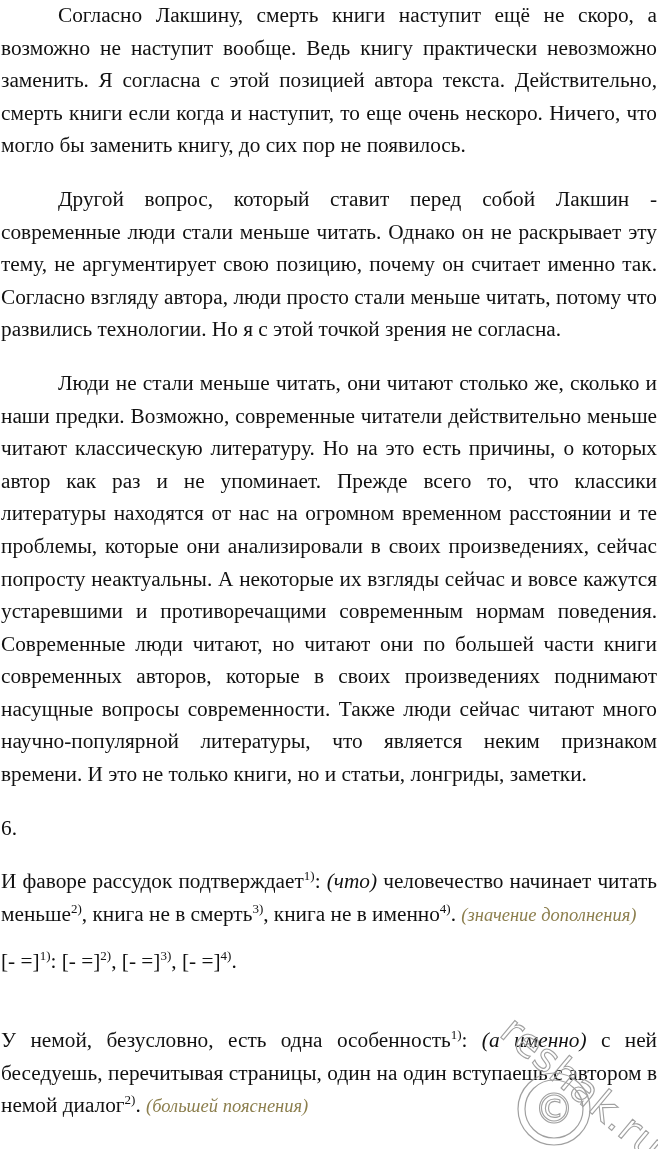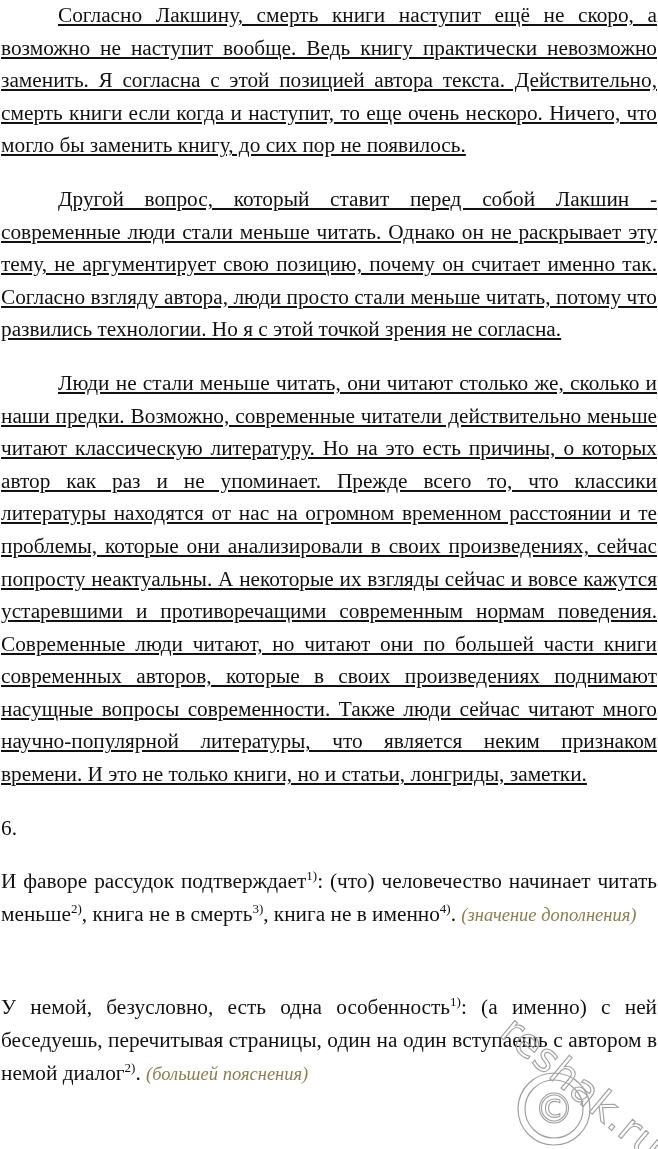--- a/index.html
+++ b/index.html
@@ -23,37 +23,37 @@
     }
     .para {
       font-size: 21.3px;
       line-height: 32.6px;
       text-align: justify;
       margin: 0;
       word-spacing: 0px;
     }
     .indent {
       text-indent: 57px;
-      text-decoration: underline;
     }
     .essay-p1 { margin-top: -1px; }
     .gap { height: 21px; }
     .gap-sm { height: 14px; }
     .gap-lg { height: 46px; }
     .num-label {
       font-size: 21.3px;
       line-height: 32.6px;
       margin: 0;
     }
     sup {
       font-size: 13px;
       line-height: 0;
       vertical-align: 0.62em;
     }
     .ital {
+      font-style: italic;
     }
     .note {
       font-style: italic;
       color: #8c7f4e;
       font-size: 18.5px;
     }
     .scheme {
       font-size: 21.3px;
       line-height: 32.6px;
       margin: 0;
@@ -79,20 +79,21 @@
   <p class="para indent">Люди не стали меньше читать, они читают столько же, сколько и наши предки. Возможно, современные читатели действительно меньше читают классическую литературу. Но на это есть причины, о которых автор как раз и не упоминает. Прежде всего то, что классики литературы находятся от нас на огромном временном расстоянии и те проблемы, которые они анализировали в своих произведениях, сейчас попросту неактуальны. А некоторые их взгляды сейчас и вовсе кажутся устаревшими и противоречащими современным нормам поведения. Современные люди читают, но читают они по большей части книги современных авторов, которые в своих произведениях поднимают насущные вопросы современности. Также люди сейчас читают много научно-популярной литературы, что является неким признаком времени. И это не только книги, но и статьи, лонгриды, заметки.</p>
 
   <div class="gap"></div>
   <p class="num-label">6.</p>
   <div class="gap"></div>
 
   <p class="para"><span>И фаворе рассудок подтверждает</span><sup>1)</sup><span>: </span><span class="ital">(что)</span><span> человечество начинает читать меньше</span><sup>2)</sup><span>, книга не в смерть</span><sup>3)</sup><span>, книга не в именно</span><sup>4)</sup><span>. </span><span class="note">(значение дополнения)</span></p>
 
   <div class="gap-sm"></div>
 
+  <p class="scheme"><span>[- =]</span><sup>1)</sup><span>: </span><span>[- =]</span><sup>2)</sup><span>, </span><span>[- =]</span><sup>3)</sup><span>, </span><span>[- =]</span><sup>4)</sup><span>.</span></p>
 
   <div class="gap-lg"></div>
 
   <p class="para"><span>У немой, безусловно, есть одна особенность</span><sup>1)</sup><span>: </span><span class="ital">(а именно)</span><span> с ней беседуешь, перечитывая страницы, один на один вступаешь с автором в немой диалог</span><sup>2)</sup><span>. </span><span class="note">(большей пояснения)</span></p>
 
 </div>
 
 <svg class="watermark" viewBox="0 0 170 144" xmlns="http://www.w3.org/2000/svg">
   <g fill="none" stroke="#a0a0a0" stroke-width="1.2">
     <circle cx="66" cy="104" r="36"></circle>

